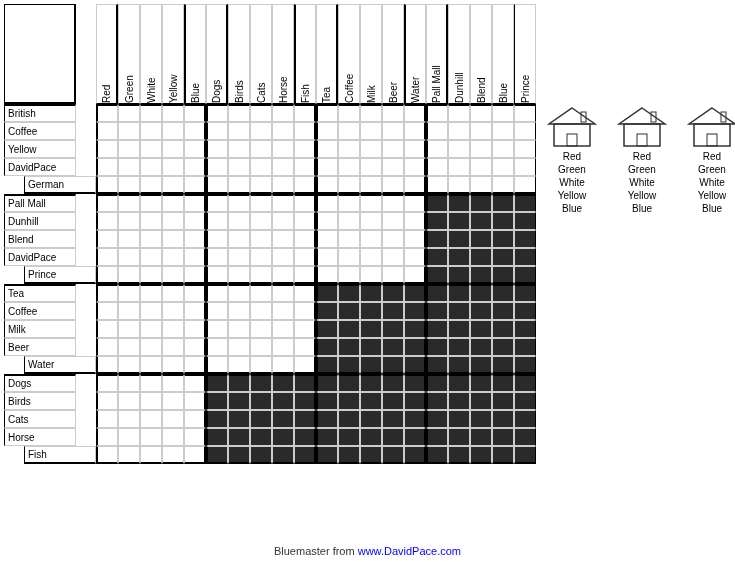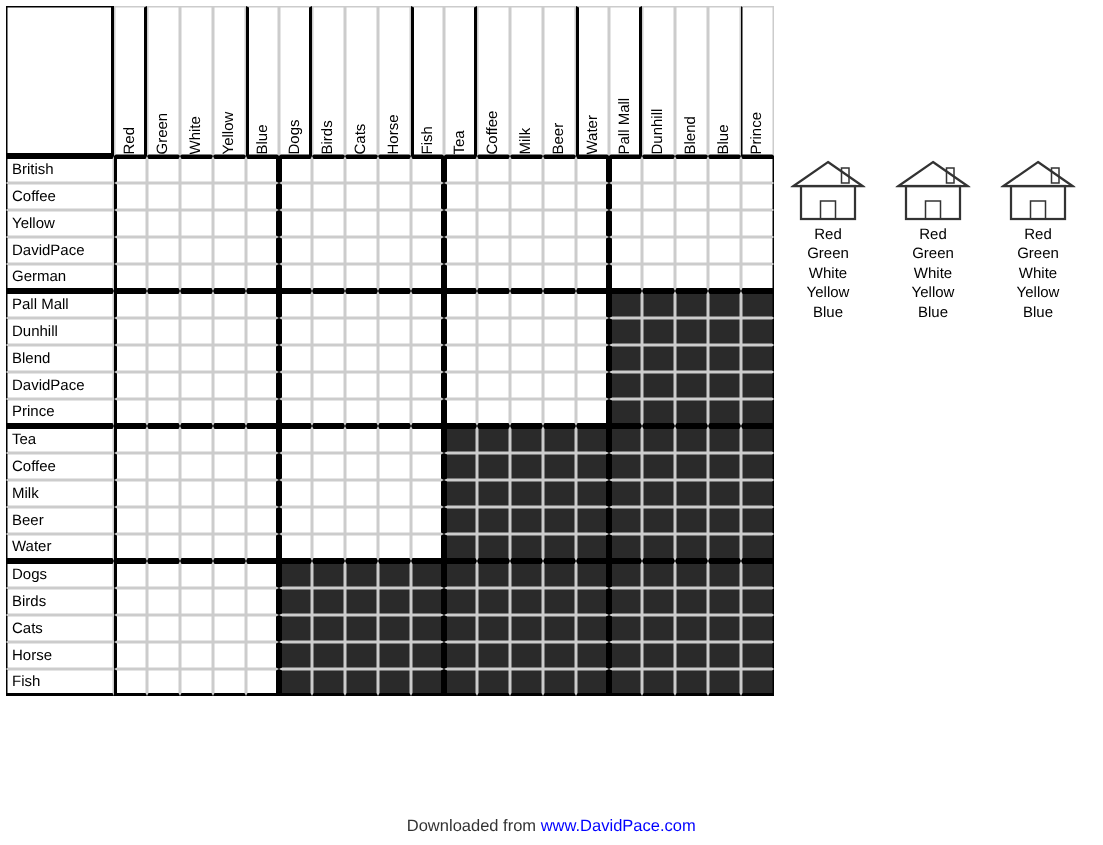--- a/index.html
+++ b/index.html
@@ -41,20 +41,21 @@
       display: flex;
       align-items: center;
       padding-left: 3px;
       font-size: 10px;
     }
     .row-label.section-start {
       border-top: 2px solid #000;
     }
     .row-label.section-end {
       border-bottom: 2px solid #000;
+      margin-left: 20px;
     }
     .grid-columns {
       display: flex;
       flex-direction: column;
     }
     .col-headers {
       display: flex;
       height: 100px;
     }
     .col-header {
@@ -696,15 +697,15 @@
               <span class="house-label-text">White</span>
               <span class="house-label-text">Yellow</span>
               <span class="house-label-text">Blue</span>
             </div>
           </div>
           <div class="house-item"></div>
         </div>
     </div>
   </div>
   <div class="footer">
-    <span>Downloaded from </span><a>www.DavidPace.com</a>
+    <span>Bluemaster from </span><a>www.DavidPace.com</a>
   </div>
 </div>
 
 </body></html>

